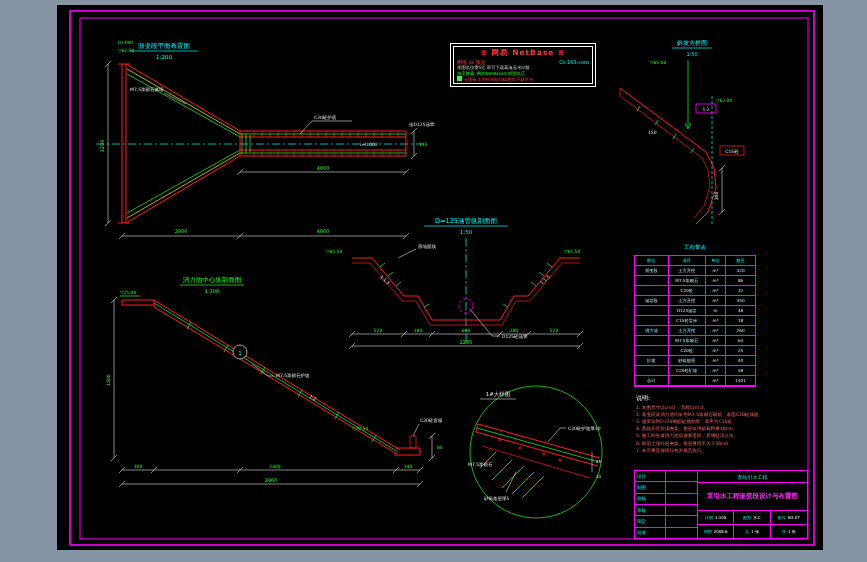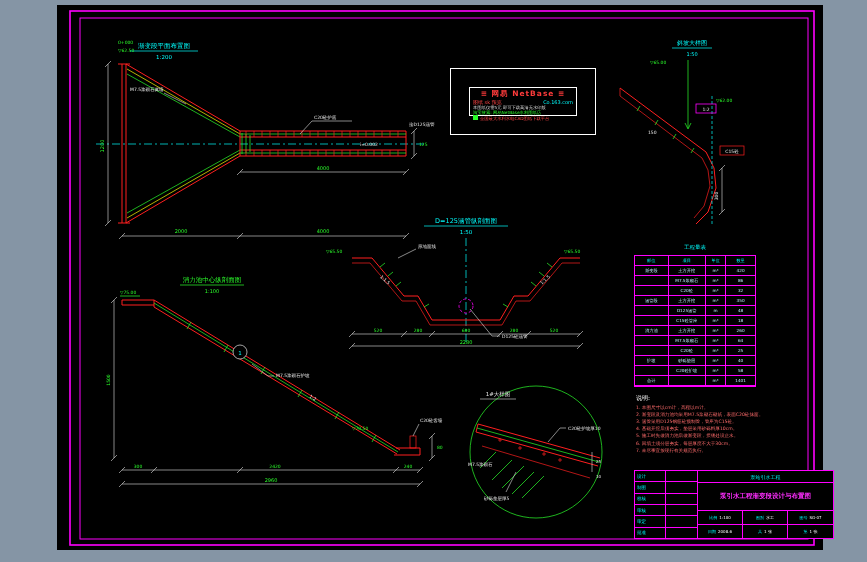--- a/index.html
+++ b/index.html
@@ -16,22 +16,22 @@
   .sw{stroke:#e0e0e0;stroke-width:.6;fill:none}
   .sm{stroke:#ff00ff;stroke-width:.8;fill:none}
   .frm{stroke:#ff00ff;fill:none}
   .cl{stroke-dasharray:8 3 2 3}
   .d2{stroke-dasharray:3 2}
   .tc{fill:#00ffff}.tg{fill:#2bff2b}.tw{fill:#e8e8e8}
   .f4{font-size:4px}.f45{font-size:4.5px}.f5{font-size:5px}.f55{font-size:5.5px}
   .f6{font-size:6px}.f65{font-size:6.5px}
   .mid{text-anchor:middle}
   
-  .wm{position:absolute;left:450px;top:68px;width:146px;height:67px;background:#000;
-      border:1px solid #fff;padding:18px;z-index:3;box-sizing:border-box;}
+  .wm{position:absolute;left:450px;top:43px;width:146px;height:44px;background:#000;
+      border:1px solid #fff;padding:2px;z-index:3;box-sizing:border-box;}
   .wm-in{border:1px solid #fff;height:100%;box-sizing:border-box;padding:1px 3px;
          display:flex;flex-direction:column;justify-content:space-between;}
   .wm1{color:#ff3b3b;font-size:7.5px;font-weight:bold;text-align:center;letter-spacing:1px;}
   .wm2{display:flex;justify-content:space-between;font-size:5px;}
   .wm2a{color:#ff4545}.wm2b{color:#00ffff}
   .wm3{color:#dddddd;font-size:4.3px;}
   .wm4{color:#2bff2b;font-size:4.3px;}
   .wm5{color:#ff4545;font-size:4.3px;}
   .wm5 .chip{display:inline-block;width:5px;height:5px;background:#2bff2b;margin-right:2px;}
   
@@ -43,21 +43,21 @@
   .qt-row > span{border-right:1px solid #ff00ff;border-bottom:1px solid #ff00ff;
       font-size:4.2px;color:#bfefff;display:flex;align-items:center;justify-content:center;
       overflow:hidden;white-space:nowrap;}
   .qt-row > span:last-child{border-right:none;}
   .qt-head > span{color:#00ffff;}
   
   .notes{position:absolute;left:636px;top:394px;width:172px;z-index:3;}
   .notes-title{color:#ffffff;font-size:6px;margin-bottom:1px;}
   .note-line{color:#ff6b6b;font-size:4.6px;line-height:1.55;}
   
-  .tb{position:absolute;left:634px;top:470px;width:200px;height:69px;border:1.5px solid #ff00ff;
+  .tb{position:absolute;left:634px;top:470px;width:174px;height:69px;border:1.5px solid #ff00ff;
       display:flex;background:#000;z-index:3;box-sizing:border-box;}
   .tb-left{width:62px;border-right:1px solid #ff00ff;display:flex;flex-direction:column;}
   .tb-sign-row{flex:1;border-bottom:1px solid #ff00ff;display:flex;}
   .tb-sign-row:last-child{border-bottom:none;}
   .tb-sign-row .lbl{width:28px;border-right:1px solid #ff00ff;color:#00ffff;font-size:4.5px;
       display:flex;align-items:center;padding-left:2px;}
   .tb-sign-row .sig{flex:1;}
   .tb-right{flex:1;display:flex;flex-direction:column;}
   .tb-proj{height:11px;border-bottom:1px solid #ff00ff;color:#00ffff;font-size:5px;
       display:flex;align-items:center;justify-content:center;}

